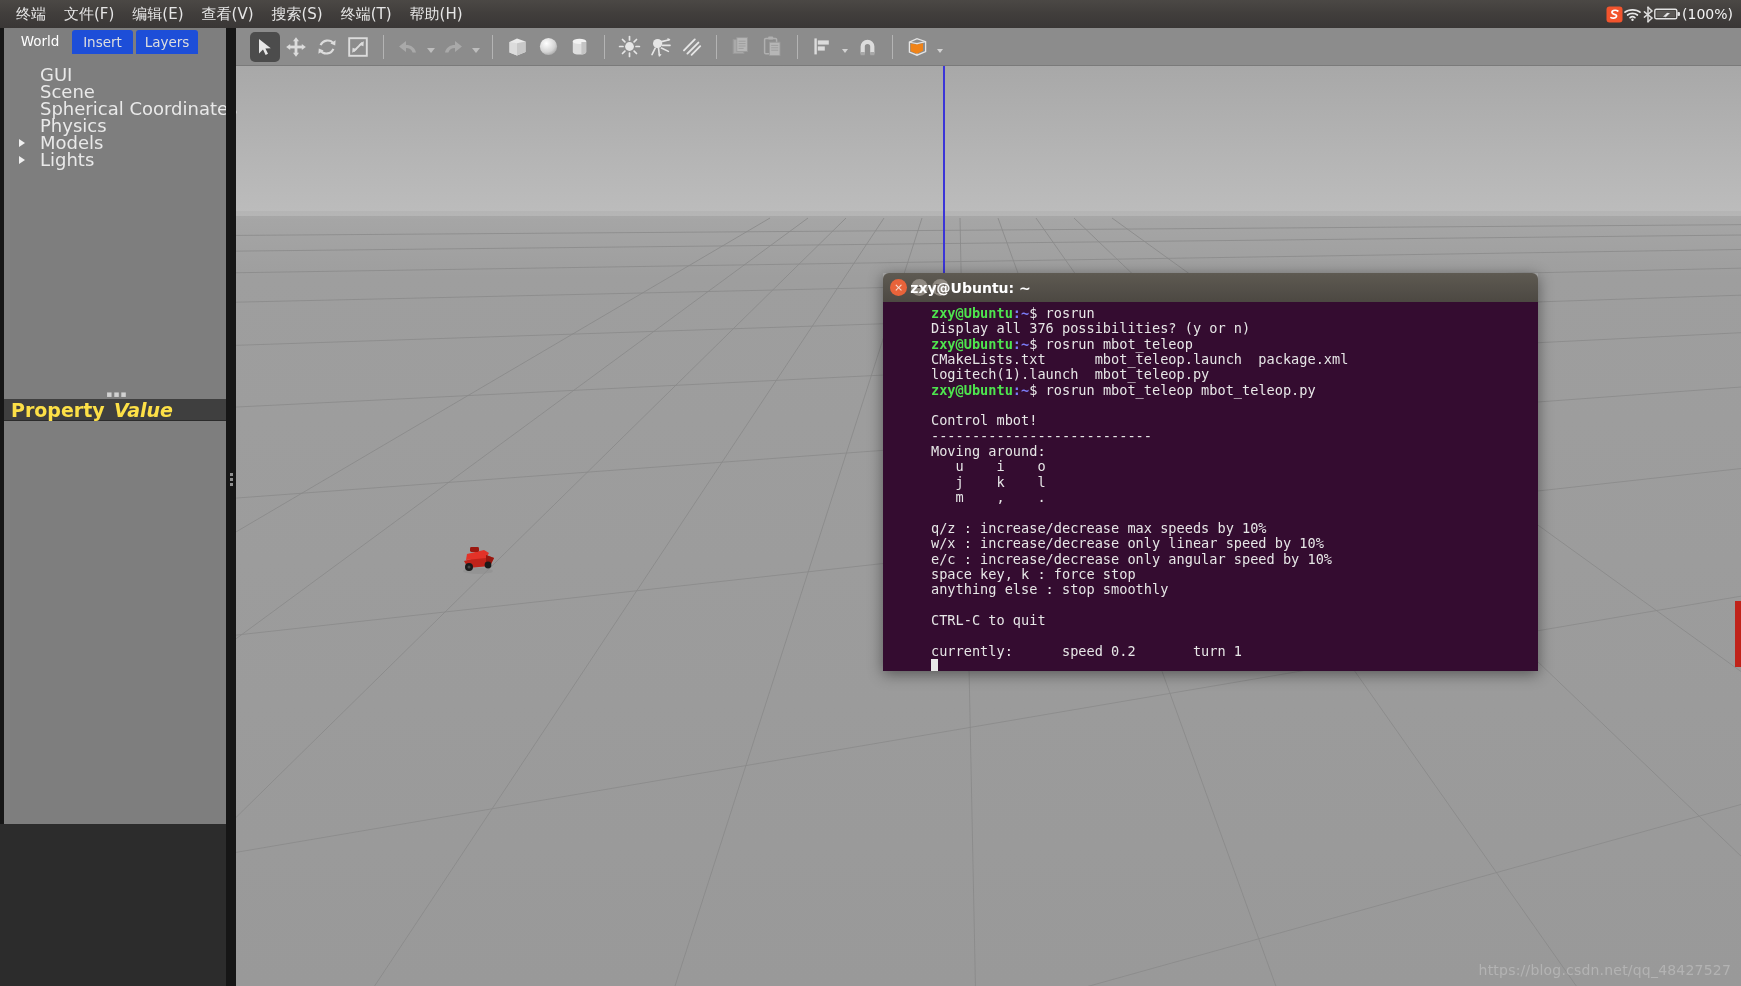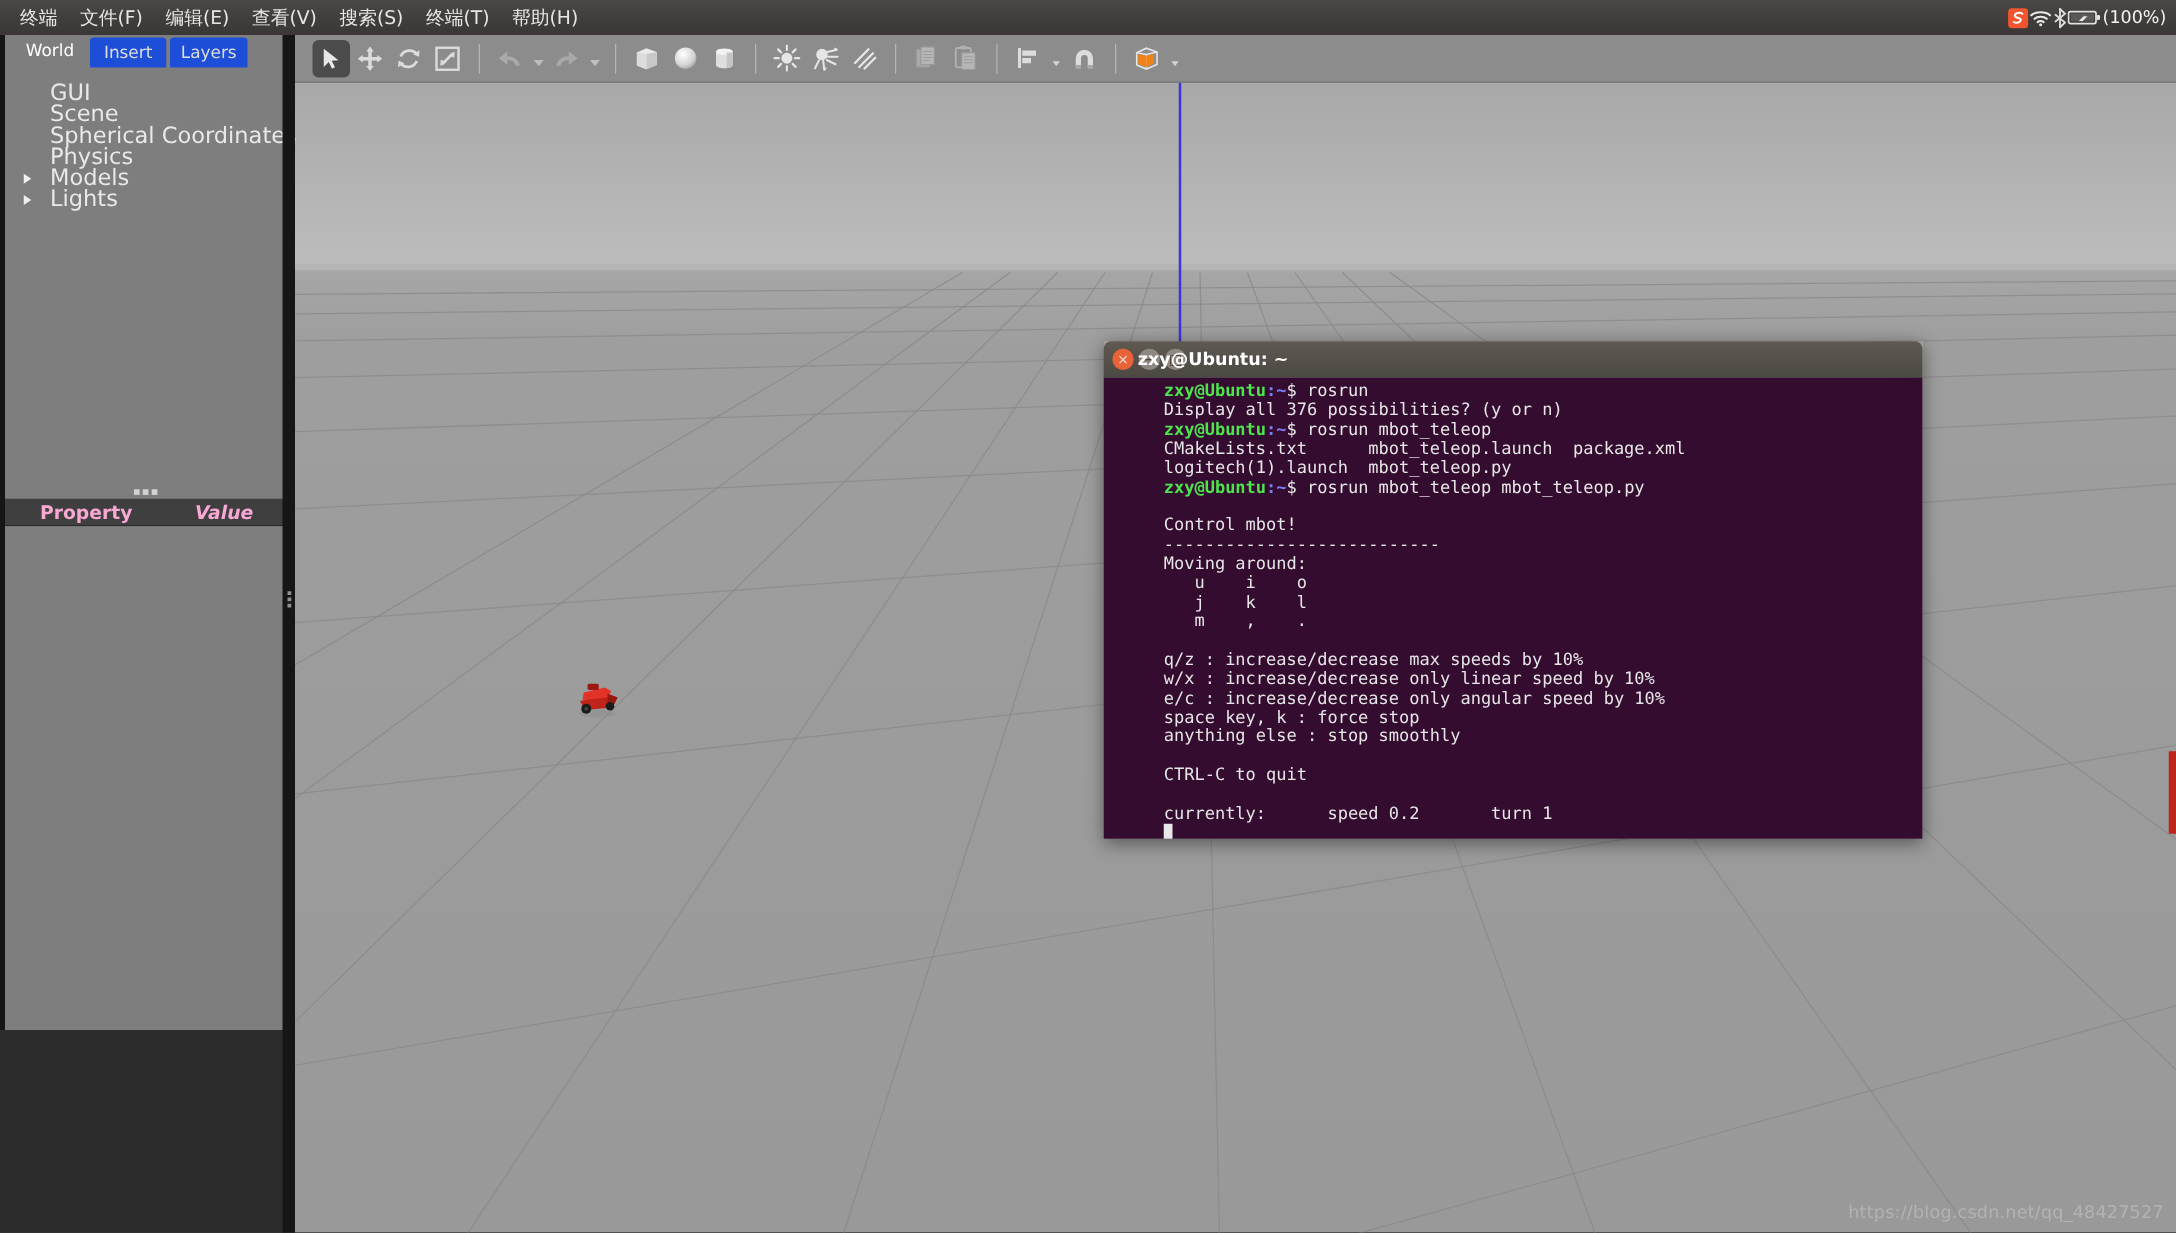--- a/index.html
+++ b/index.html
@@ -73,40 +73,40 @@
   #prop-handle {
     position: absolute; left: 0; top: 362px; width: 226px; height: 9px;
     display: flex; align-items: center; justify-content: center;
   }
   #prop-handle .dots { letter-spacing: 1px; color: #d2d2d2; font-size: 9px; line-height: 9px; }
   #prop-header {
     position: absolute; left: 0; top: 371px; width: 226px; height: 22px;
     background: #3f3f3f; display: flex; align-items: center;
     border-bottom: 1px solid #2b2b2b;
   }
-  #prop-header .col { color: #f9a8d4; font-size: 15px; font-weight: bold; margin-left: 21px; }
+  #prop-header .col { color: #fde047; font-size: 19px; font-weight: bold; }
   #prop-header .col.c1 { padding-left: 7px; width: 110px; }
   #prop-header .col.c2 { padding-left: 0px; font-style: italic; }
   #prop-body { position: absolute; left: 0; top: 393px; width: 226px; bottom: 0; background: #7e7e7e; }
 
   
   #splitter {
     position: absolute; left: 226px; top: 28px; width: 10px; height: 958px;
     background: #161616; z-index: 31;
   }
   #splitter-grip {
     position: absolute; left: 1px; top: 440px; width: 8px; height: 22px;
     display: flex; flex-direction: column; align-items: center; justify-content: center; gap: 2px;
   }
   #splitter-grip i { display: block; width: 3px; height: 3px; background: #8f8f8f; }
 
   
   #render-wrap {
     position: absolute; left: 236px; top: 28px; right: 0; bottom: 0;
-    overflow: hidden; background: #404040;
+    overflow: hidden; background: #000000;
   }
   #gz-toolbar {
     position: absolute; left: 0; top: 0; width: 100%; height: 38px;
     background: #8c8c8c;
     border-bottom: 1px solid #7a7a7a;
     display: flex; align-items: center; padding-left: 14px;
     z-index: 12;
   }
   .tb-btn {
     width: 30px; height: 30px; margin-right: 1px;

